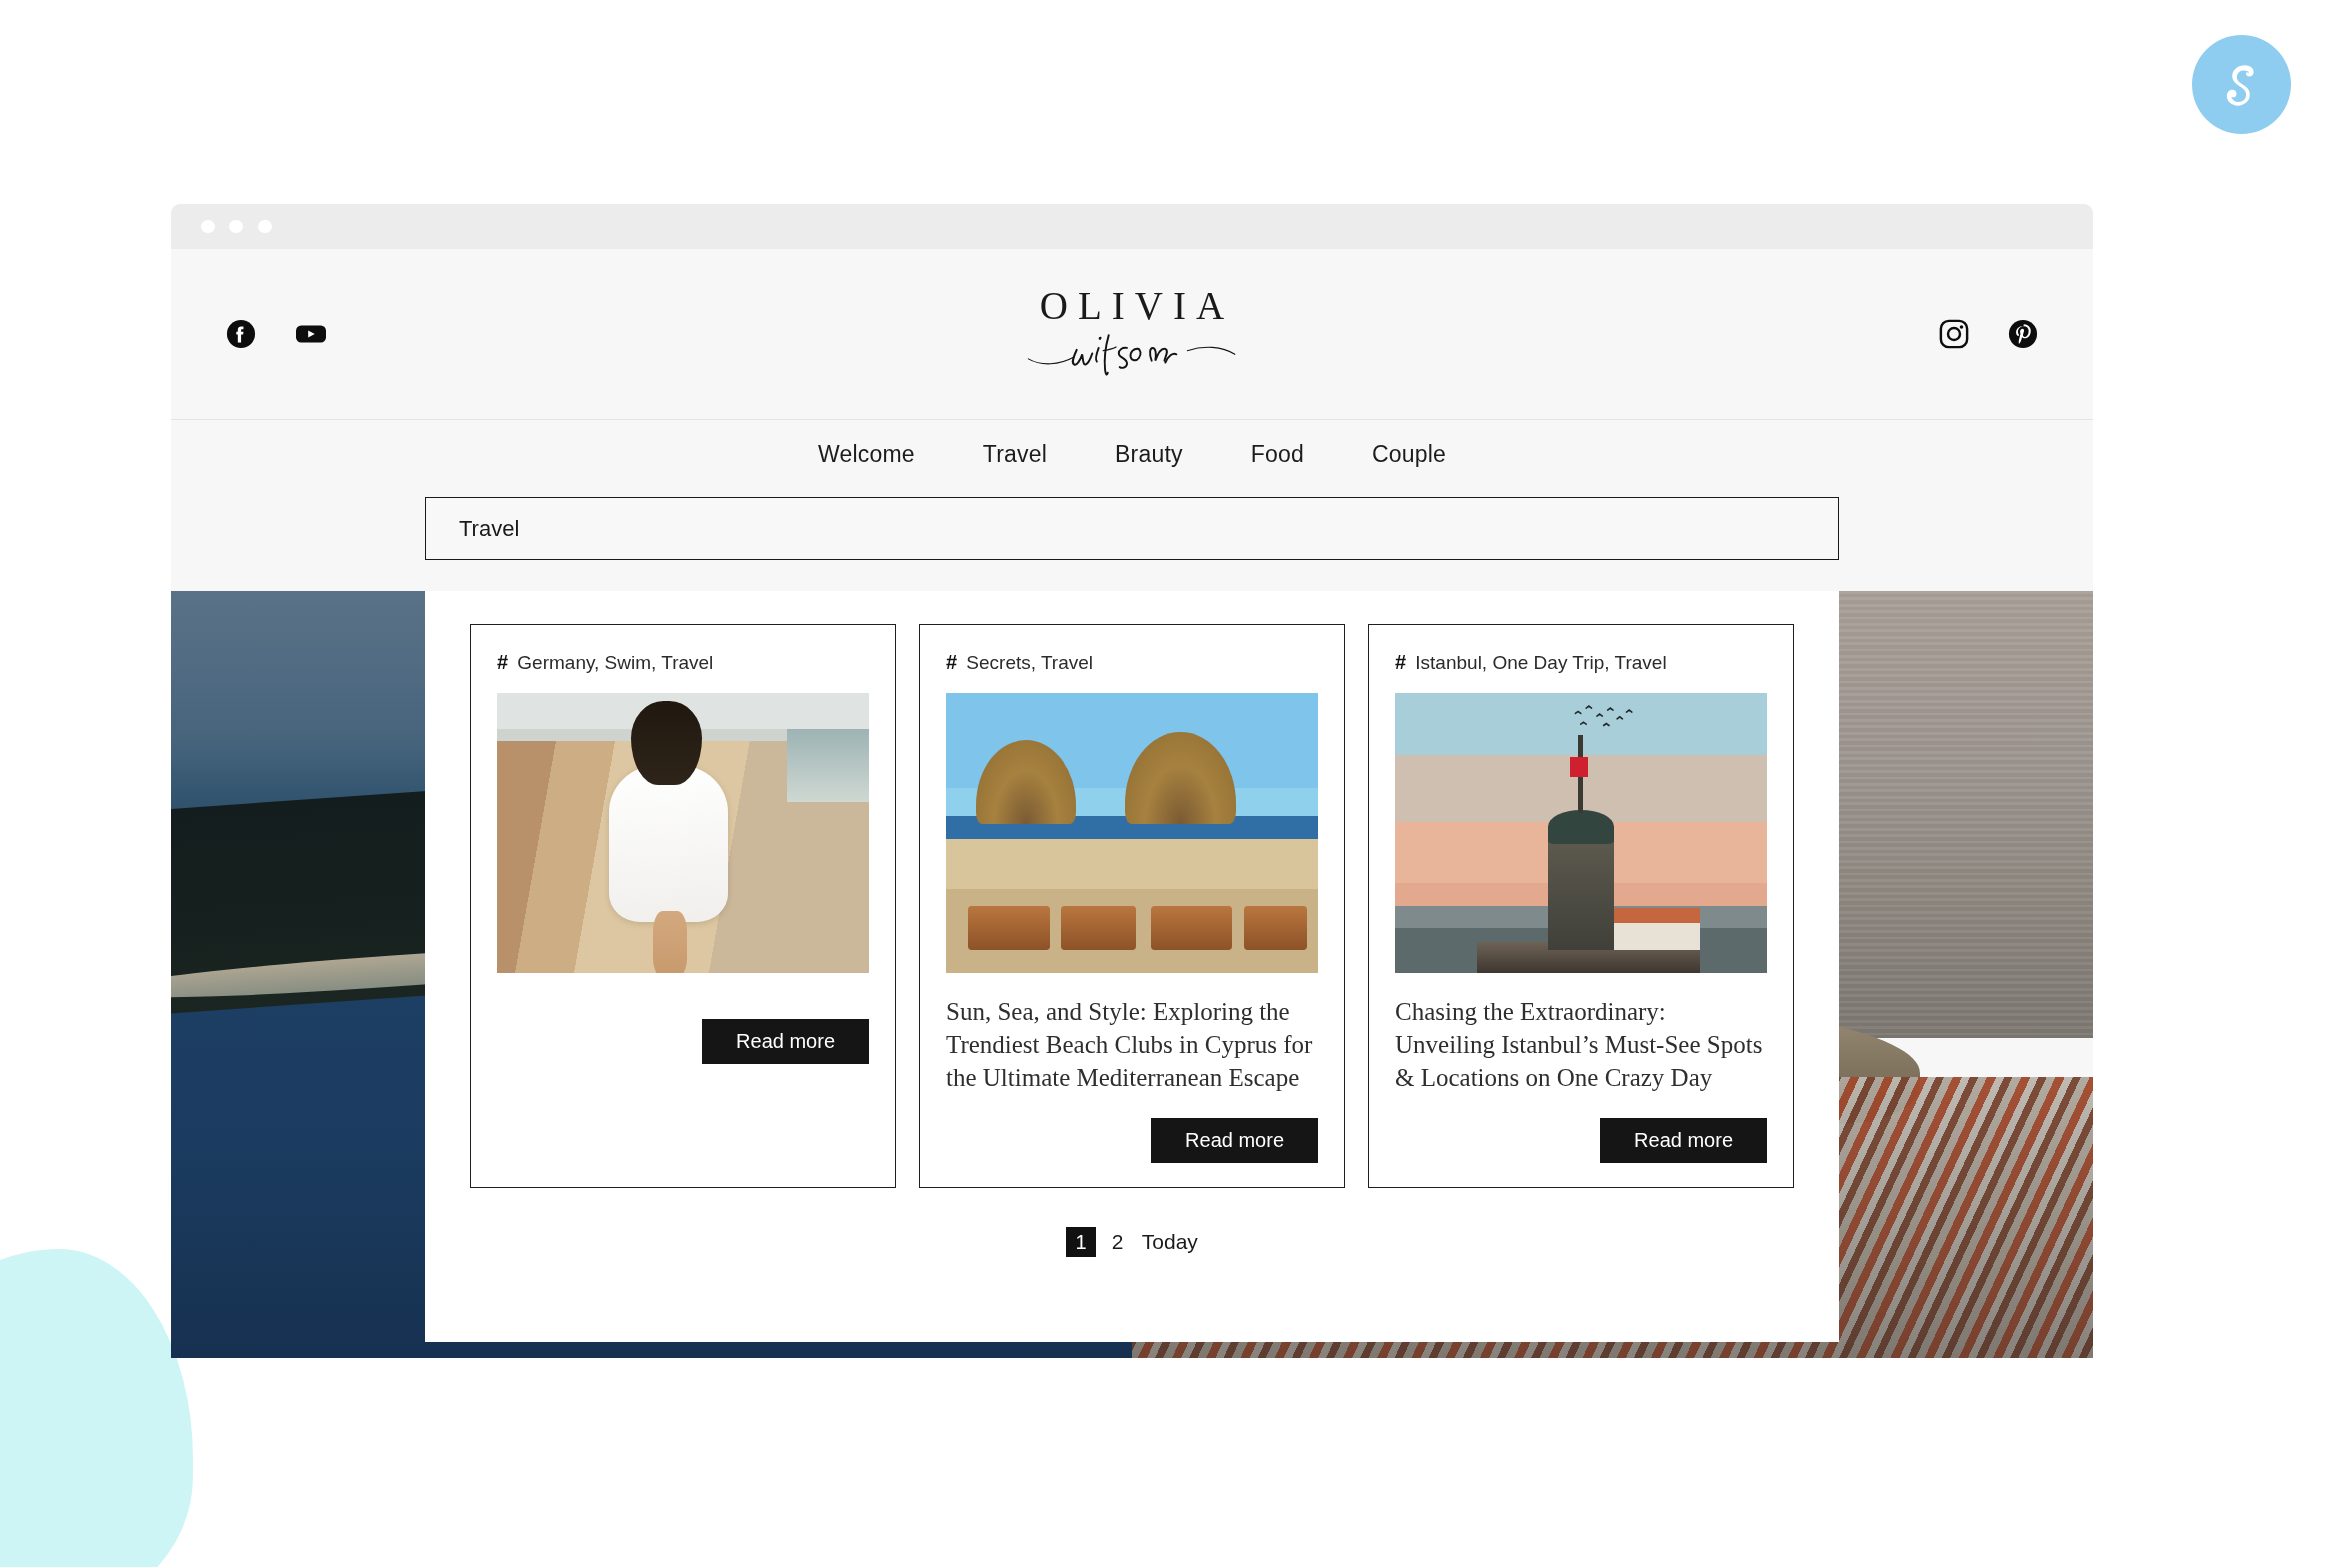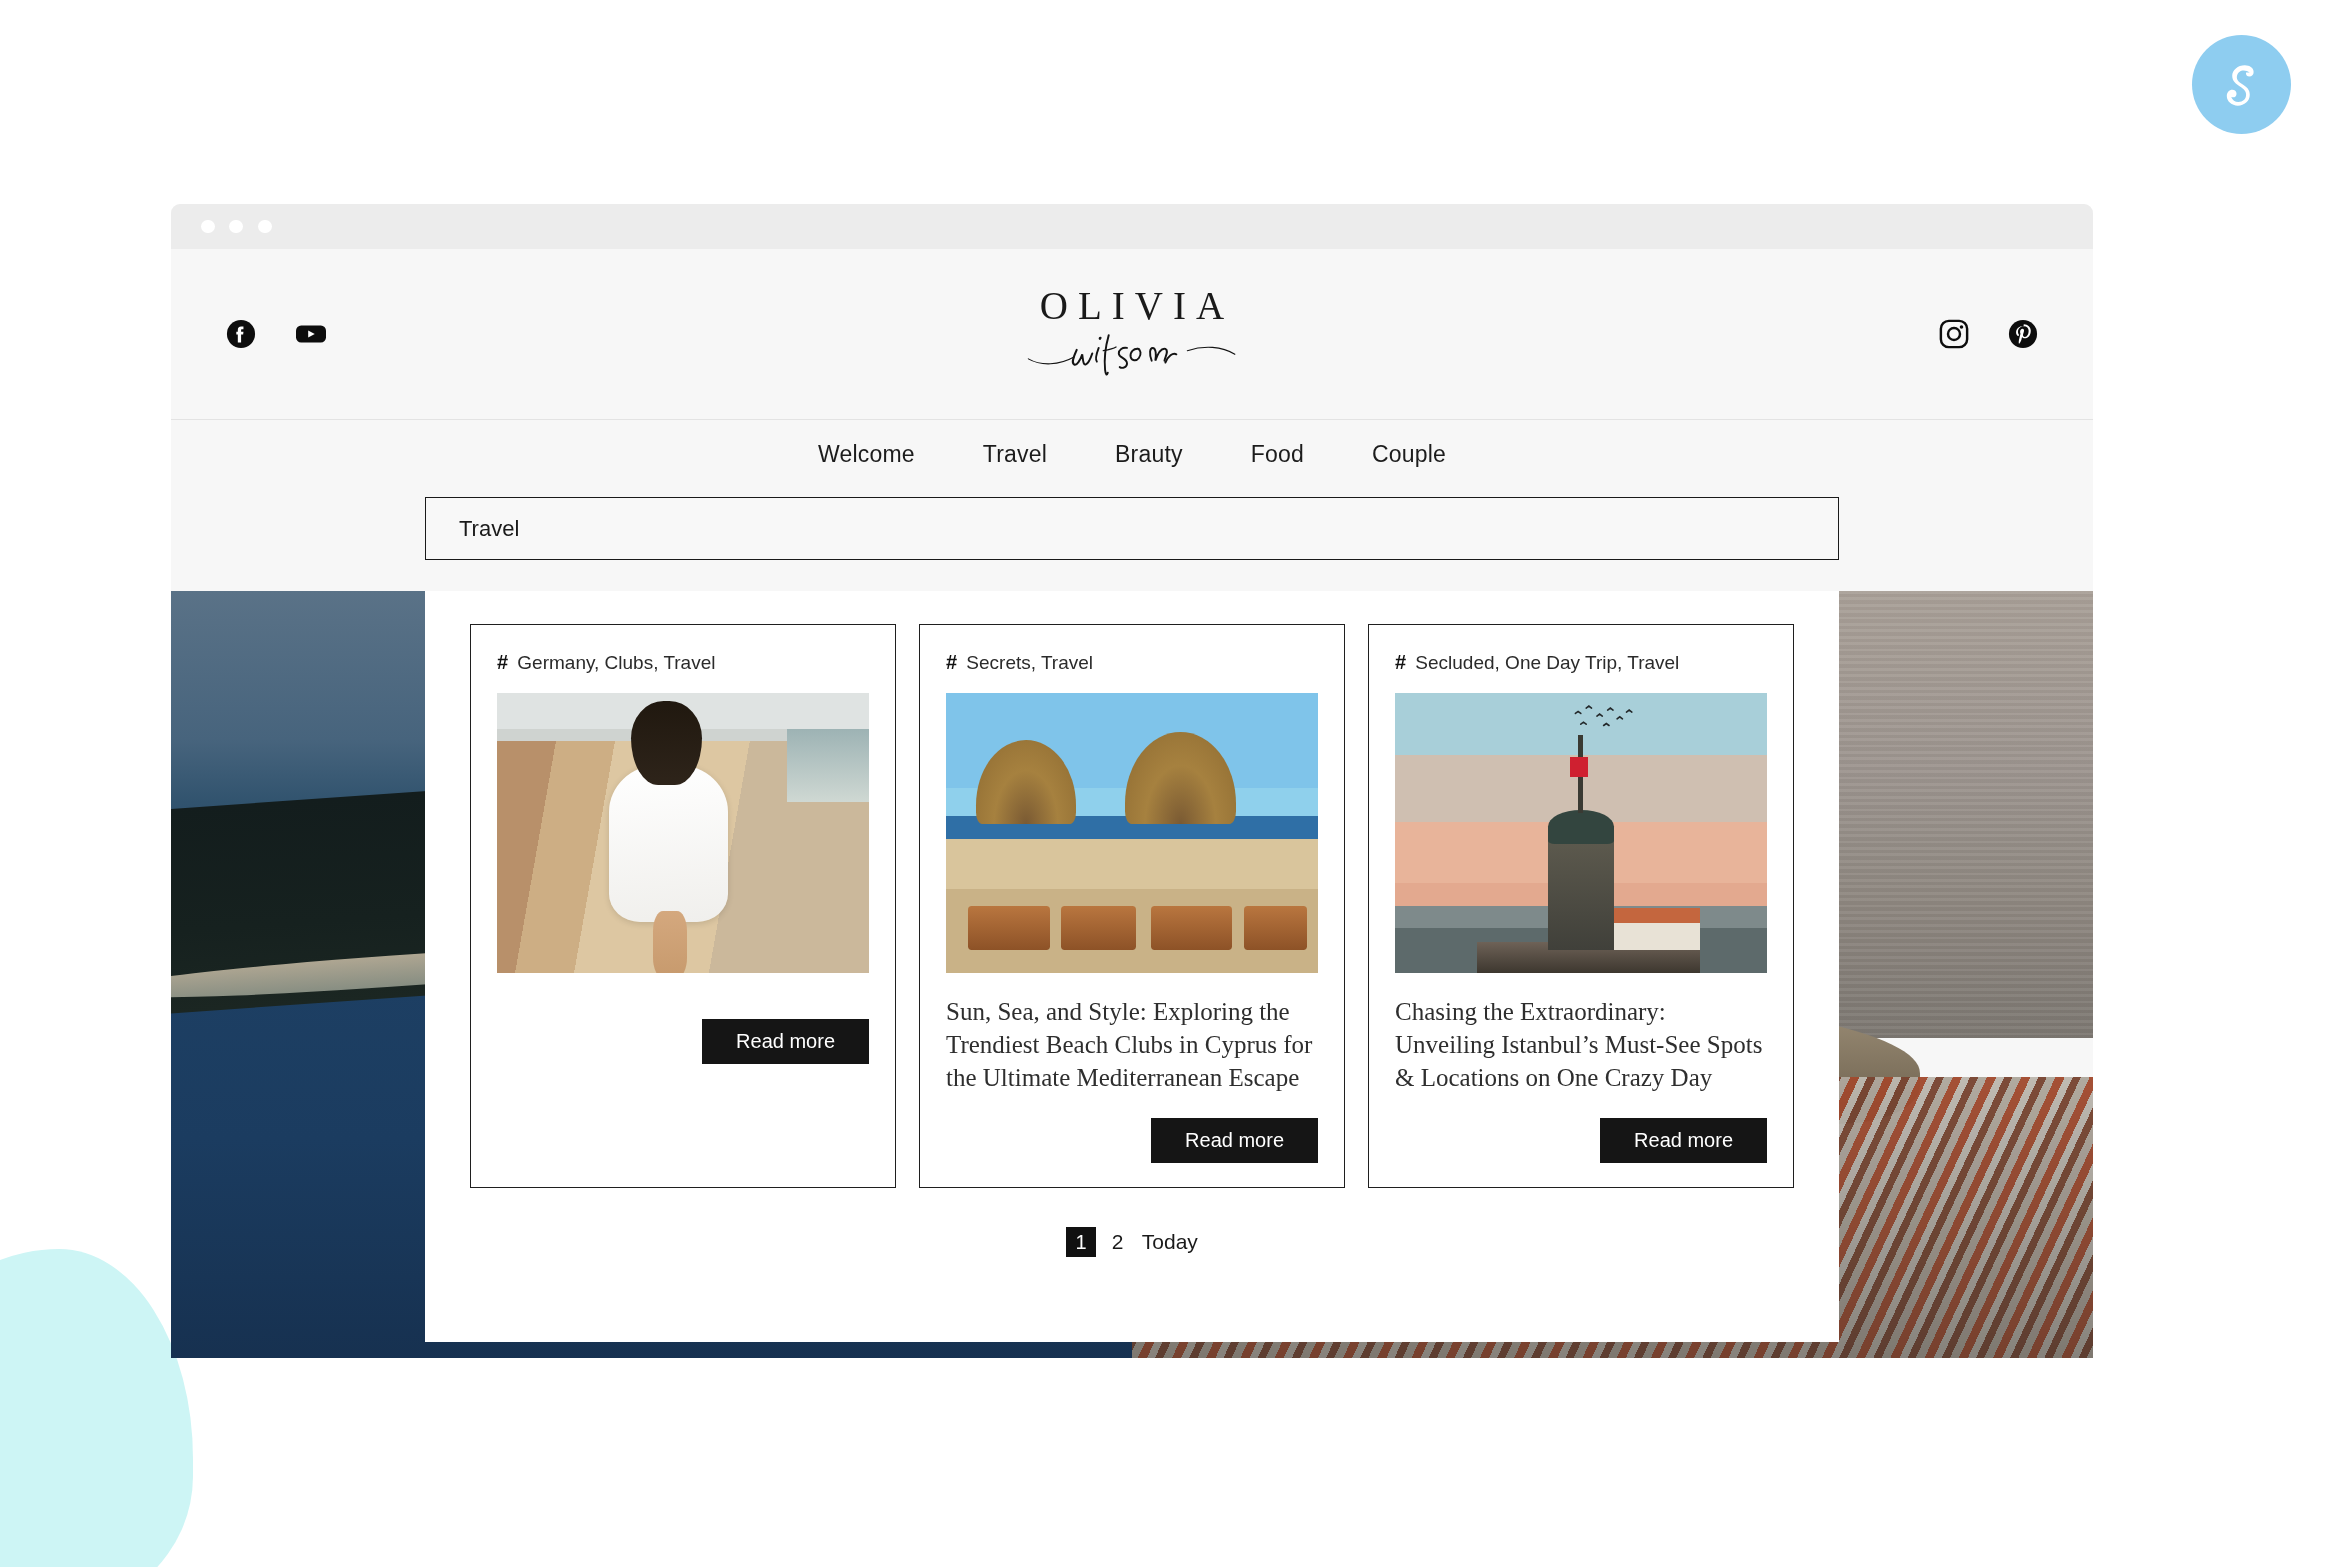--- a/index.html
+++ b/index.html
@@ -397,21 +397,21 @@
         </div>
       </div>
 
       <div class="panel">
 
         <div class="cards">
 
           <div class="card">
             <div class="card-tag">
               <span class="hash">#</span>
-              <span>Germany, Clubs, Travel</span>
+              <span>Germany, Swim, Travel</span>
             </div>
             <div class="card-photo p1">
               <div class="sea-strip"></div>
               <div class="woman-dress"></div>
               <div class="woman-hair"></div>
               <div class="woman-legs"></div>
             </div>
             <div class="card-foot">
               <button class="read-more">Read more</button>
             </div>
@@ -432,21 +432,21 @@
             </div>
             <div class="card-title">Sun, Sea, and Style: Exploring the Trendiest Beach Clubs in Cyprus for the Ultimate Mediterranean Escape</div>
             <div class="card-foot">
               <button class="read-more">Read more</button>
             </div>
           </div>
 
           <div class="card">
             <div class="card-tag">
               <span class="hash">#</span>
-              <span>Secluded, One Day Trip, Travel</span>
+              <span>Istanbul, One Day Trip, Travel</span>
             </div>
             <div class="card-photo p3">
               <svg class="birds" viewBox="0 0 100 50">
                 <g stroke="#23282a" stroke-width="2.4" fill="none" stroke-linecap="round">
                   <path d="M8 14l4-3 4 3"></path>
                     <path d="M24 6l4-3 4 3"></path>
                     <path d="M40 18l4-3 4 3"></path>
                   <path d="M56 9l4-3 4 3"></path>
                     <path d="M70 22l4-3 4 3"></path>
                     <path d="M84 12l4-3 4 3"></path>

